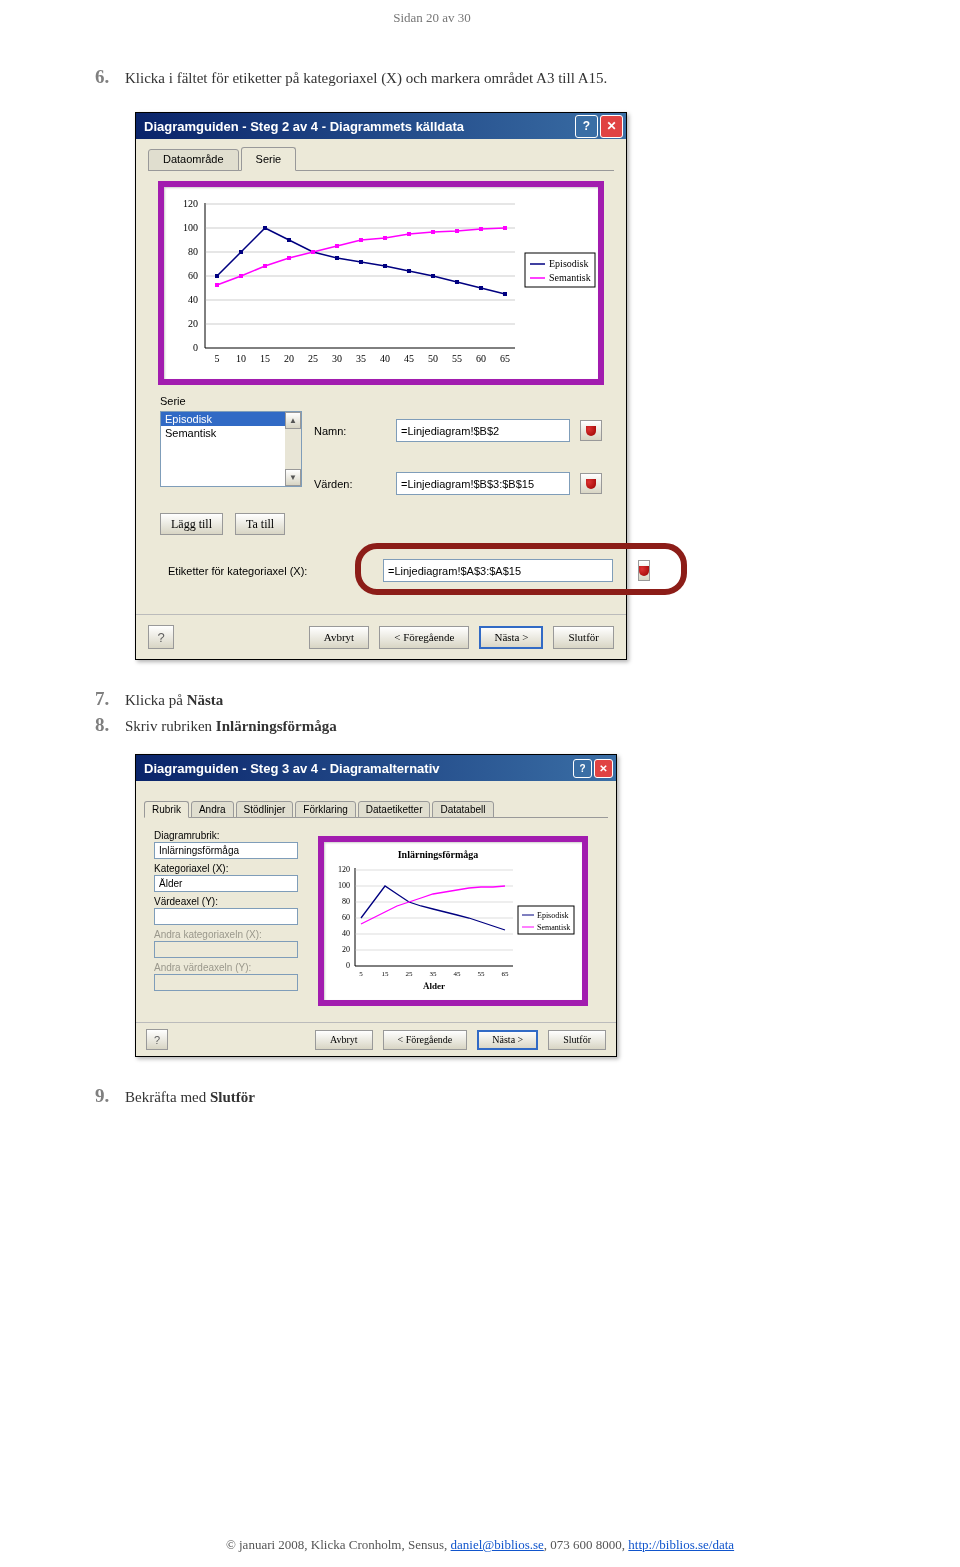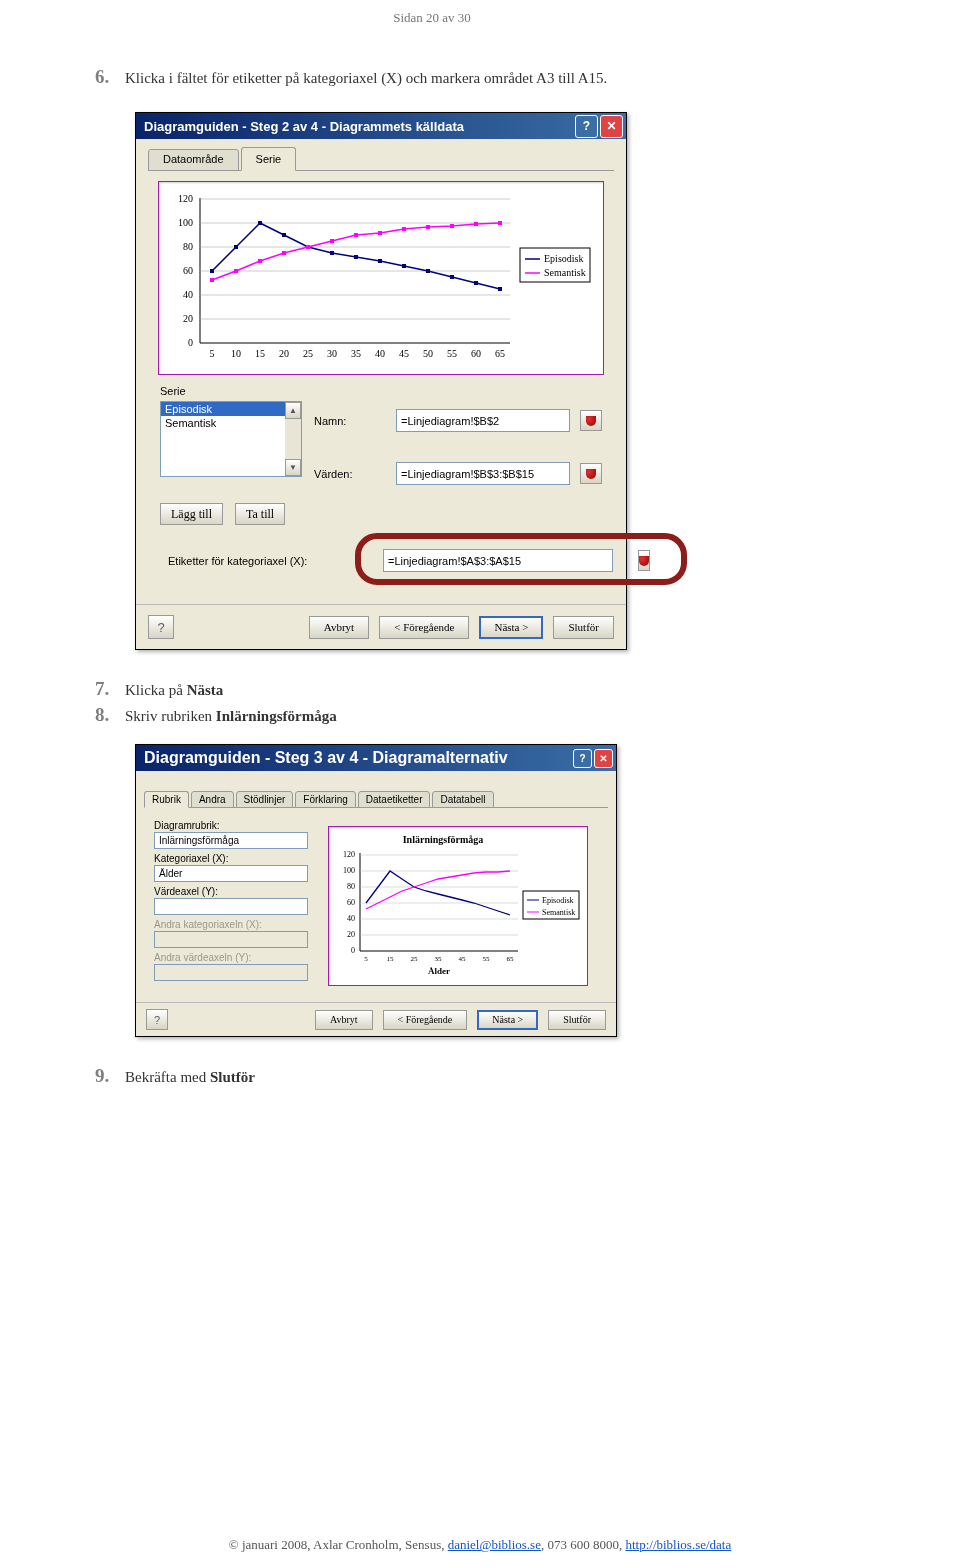--- a/index.html
+++ b/index.html
@@ -16,21 +16,21 @@
 .titlebar .spacer { flex:1; }
 .tb-btn { width:21px; height:21px; margin-left:2px; border:1px solid #fff; border-radius:3px; display:flex; align-items:center; justify-content:center; font-size:12px; font-weight:bold; }
 .tb-help { background:#3A6EA5; }
 .tb-close { background:#E04343; }
 .dlg-body { padding:10px 12px 12px; }
 .tabs { display:flex; gap:2px; margin-bottom:-1px; position:relative; z-index:2; }
 .tab { padding:3px 14px; background:#ECE9D8; border:1px solid #999; border-bottom:1px solid #ECE9D8; border-radius:3px 3px 0 0; font-size:11px; }
 .tab.inactive { background:#E0DECF; border-bottom:1px solid #999; }
 .tab.active-raised { margin-top:-2px; padding-top:5px; padding-bottom:5px; }
 .tab-band-border { border-top:1px solid #999; }
-.plot-frame { background:#fff; border:1px solid #a21caf; padding:6px; margin:10px 10px; box-shadow:inset 1px 1px 2px rgba(0,0,0,.2); }
+.plot-frame { background:#fff; border:6px solid #a21caf; padding:6px; margin:10px 10px; box-shadow:inset 1px 1px 2px rgba(0,0,0,.2); }
 .plot-frame.small { padding:4px; }
 svg { display:block; }
 .sec-label { margin:10px 12px 2px; }
 .input-line { display:flex; align-items:center; gap:10px; margin:8px 12px; }
 .input-line label { min-width:72px; }
 .txt-input { flex:1; height:19px; border:1px solid #7F9DB9; background:#fff; padding:1px 4px; font-family:Tahoma, sans-serif; font-size:11px; }
 .mini-picker { width:20px; height:19px; border:1px solid #999; background:linear-gradient(#fff,#d8d5c4); display:flex; align-items:center; justify-content:center; }
 .mini-picker::before { content:""; width:10px; height:10px; background: radial-gradient(circle at 3px 3px,#d33,#900); border-radius:0 0 6px 6px; }
 .serie-box { display:flex; gap:12px; margin:4px 12px 10px; }
 .listbox { width:140px; height:74px; border:1px solid #7F9DB9; background:#fff; overflow:hidden; position:relative; }
@@ -221,21 +221,21 @@
       <span class="txt"><span>Klicka på </span><span class="b">Nästa</span></span>
     </li>
     <li class="step" style="margin-top:4px;">
       <span class="num">8.</span>
       <span class="txt"><span>Skriv rubriken </span><span class="b">Inlärningsförmåga</span></span>
     </li>
   </ol>
 
   <div class="dialog dlg2" style="margin-top:18px;">
     <div class="titlebar">
-      <span style="font-size:16px;">Diagramguiden - Steg 3 av 4 - Diagramalternativ</span>
+      <span style="font-size:13px;">Diagramguiden - Steg 3 av 4 - Diagramalternativ</span>
       <span class="spacer"></span>
       <span class="tb-btn tb-help" style="width:17px;height:17px;font-size:10px;">?</span>
       <span class="tb-btn tb-close" style="width:17px;height:17px;font-size:10px;">✕</span>
     </div>
     <div style="padding:20px 8px 2px;">
       <div class="tabstrip">
         <div class="tab">Rubrik</div>
         <div class="tab inactive">Andra</div>
         <div class="tab inactive">Stödlinjer</div>
         <div class="tab inactive">Förklaring</div>
@@ -314,15 +314,15 @@
   </div>
 
   <ol>
     <li class="step">
       <span class="num">9.</span>
       <span class="txt"><span>Bekräfta med </span><span class="b">Slutför</span></span>
     </li>
   </ol>
 
   <div class="page-footer">
-    <span>© januari 2008, Axlar Cronholm, Sensus, </span><a href="#">daniel@biblios.se</a><span>, 073 600 8000, </span><a href="#">http://biblios.se/data</a>
+    <span>© januari 2008, Klicka Cronholm, Sensus, </span><a href="#">daniel@biblios.se</a><span>, 073 600 8000, </span><a href="#">http://biblios.se/data</a>
   </div>
 </div>
 
 </body></html>

